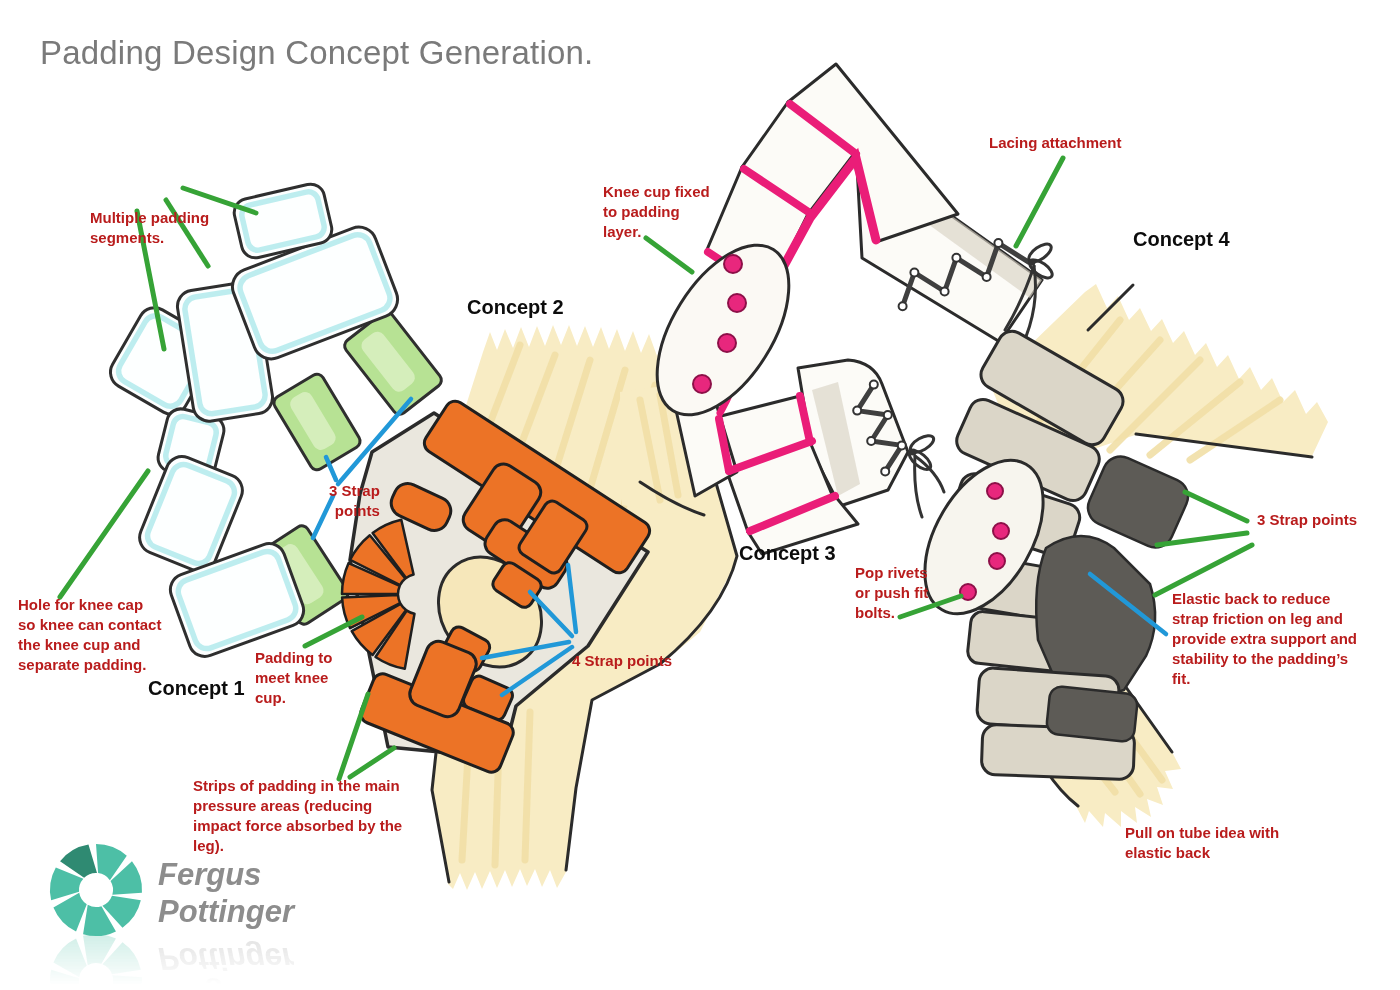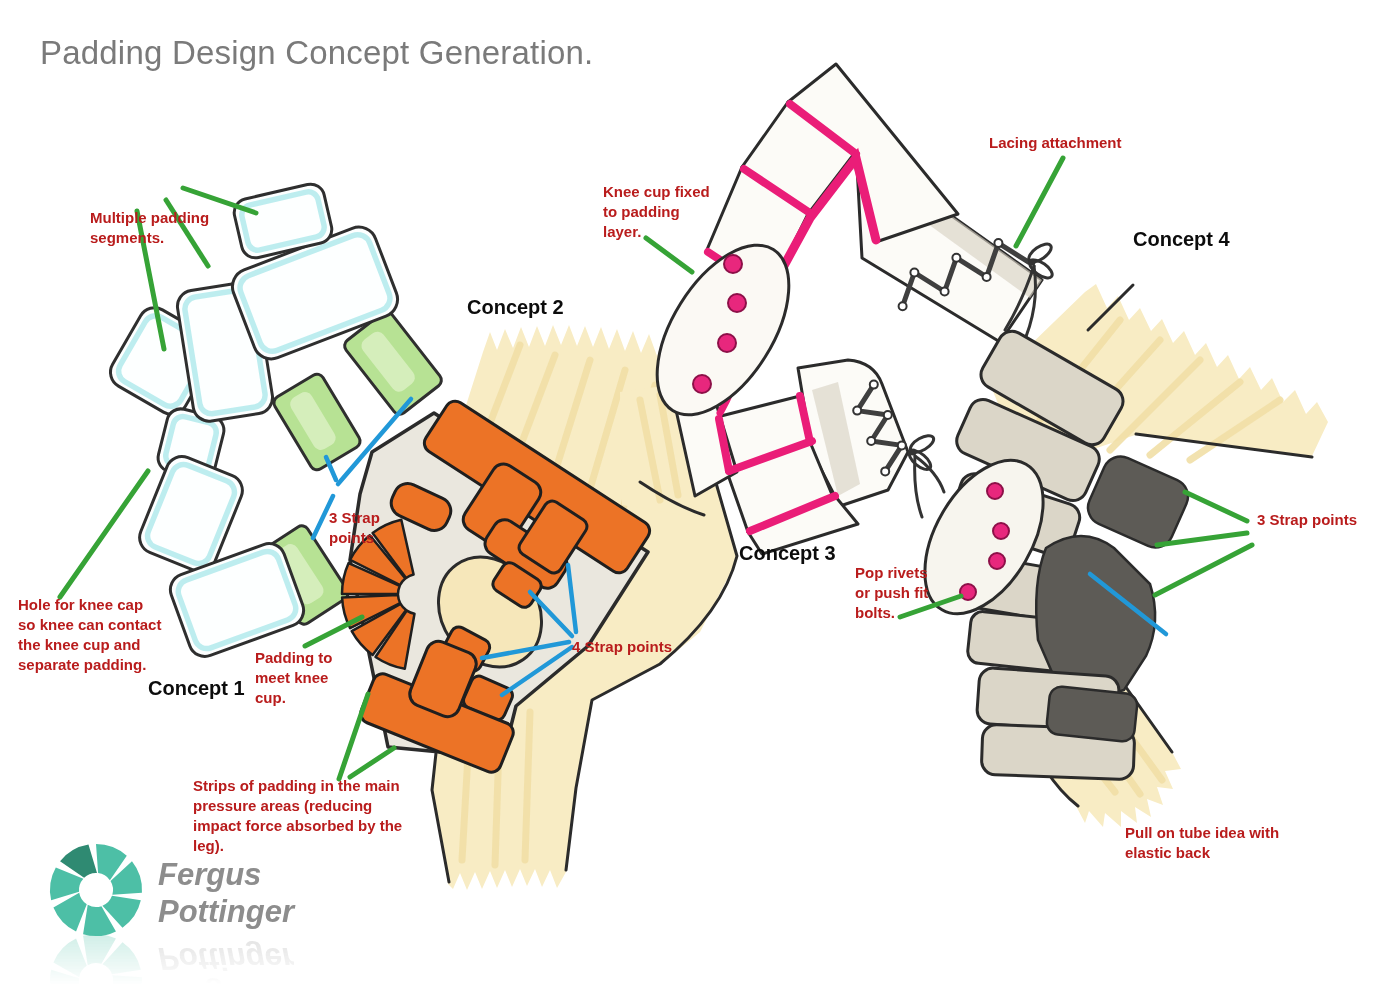--- a/index.html
+++ b/index.html
@@ -313,38 +313,43 @@
 </svg>
 
 <div class="title">Padding Design Concept Generation.</div>
 
 <div class="ann" style="left:90px; top:160px;margin-top:48px;">Multiple padding
 segments.</div>
 <div class="ann" style="left:18px; top:595px;">Hole for knee cap
 so knee can contact
 the knee cup and
 separate padding.</div>
-<div class="ann" style="left:329px; top:508px;">3 Strap
+<div class="ann" style="left:329px; top:481px;text-align:right;">3 Strap
 points</div>
 <div class="ann" style="left:255px; top:648px;">Padding to
 meet knee
 cup.</div>
-<div class="ann" style="left:572px; top:637px;">4 Strap points</div>
+<div class="ann" style="left:572px; top:651px;">4 Strap points</div>
 <div class="ann" style="left:603px; top:182px;">Knee cup fixed
 to padding
 layer.</div>
 <div class="ann" style="left:193px; top:776px;">Strips of padding in the main
 pressure areas (reducing
 impact force absorbed by the
 leg).</div>
 <div class="ann" style="left:989px; top:133px;">Lacing attachment</div>
 <div class="ann" style="left:855px; top:563px;">Pop rivets
 or push fit
 bolts.</div>
 <div class="ann" style="left:1257px; top:510px;">3 Strap points</div>
+<div class="ann" style="left:1172px; top:589px;">Elastic back to reduce
+strap friction on leg and
+provide extra support and
+stability to the padding’s
+fit.</div>
 <div class="ann" style="left:1125px; top:823px;">Pull on tube idea with
 elastic back</div>
 
 <div class="clabel" style="left:148px; top:661px;margin-top:16px;">Concept 1</div>
 <div class="clabel" style="left:467px; top:296px;">Concept 2</div>
 <div class="clabel" style="left:739px; top:542px;">Concept 3</div>
 <div class="clabel" style="left:1133px; top:228px;">Concept 4</div>
 
 <div class="logo">
   <div class="logo-row">

